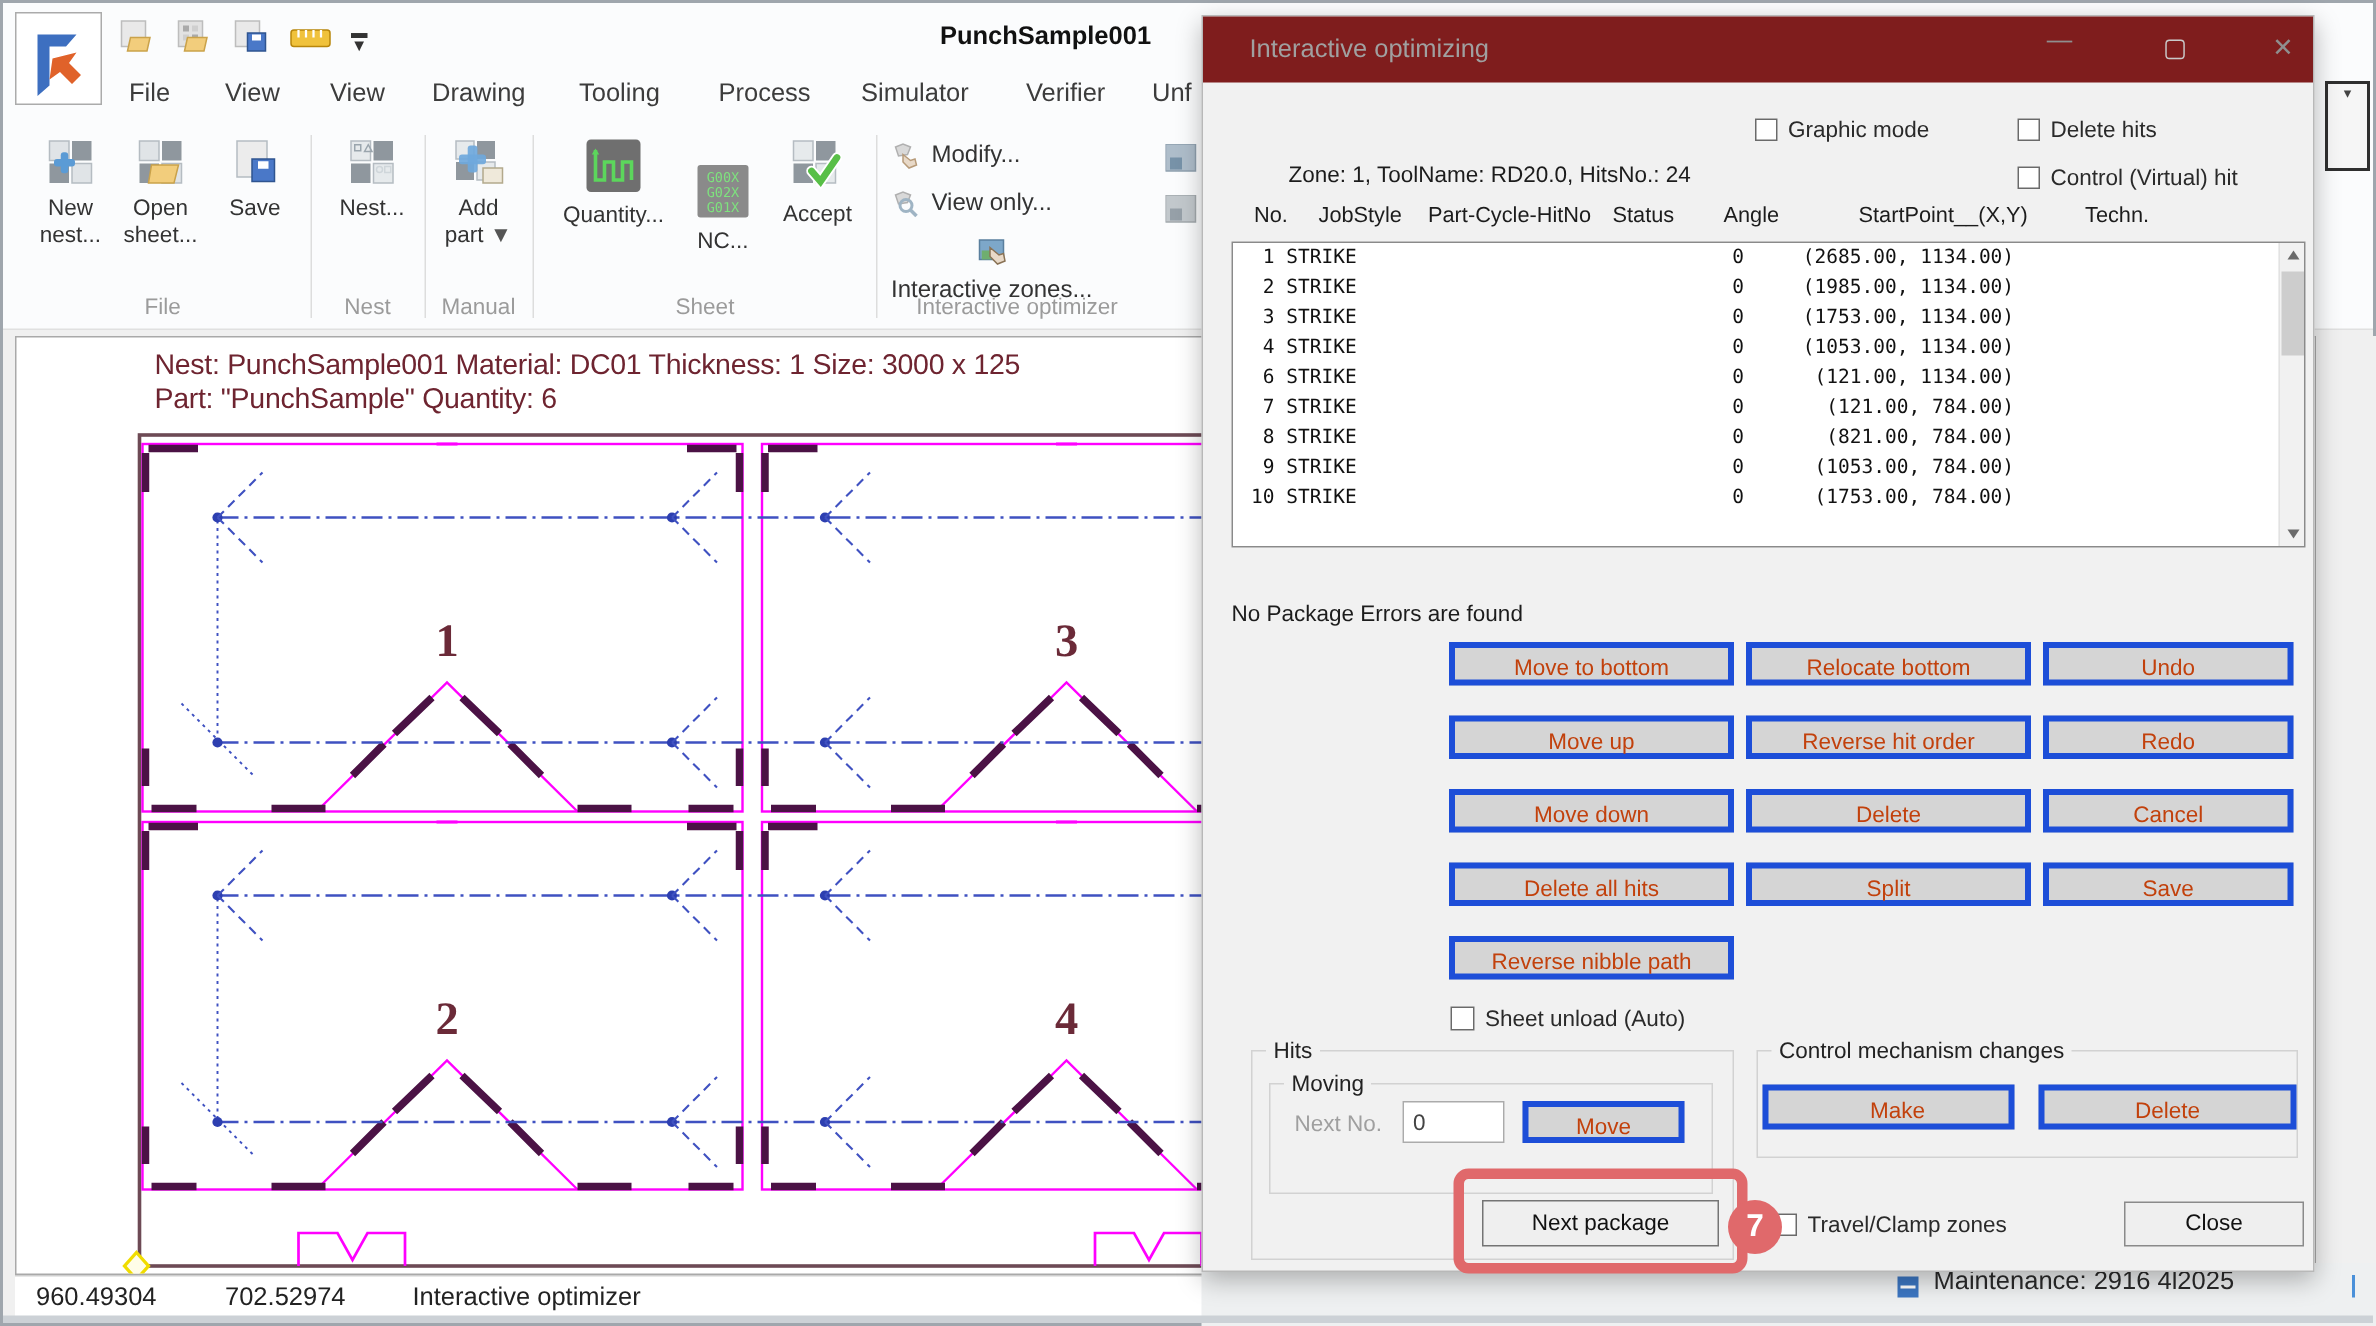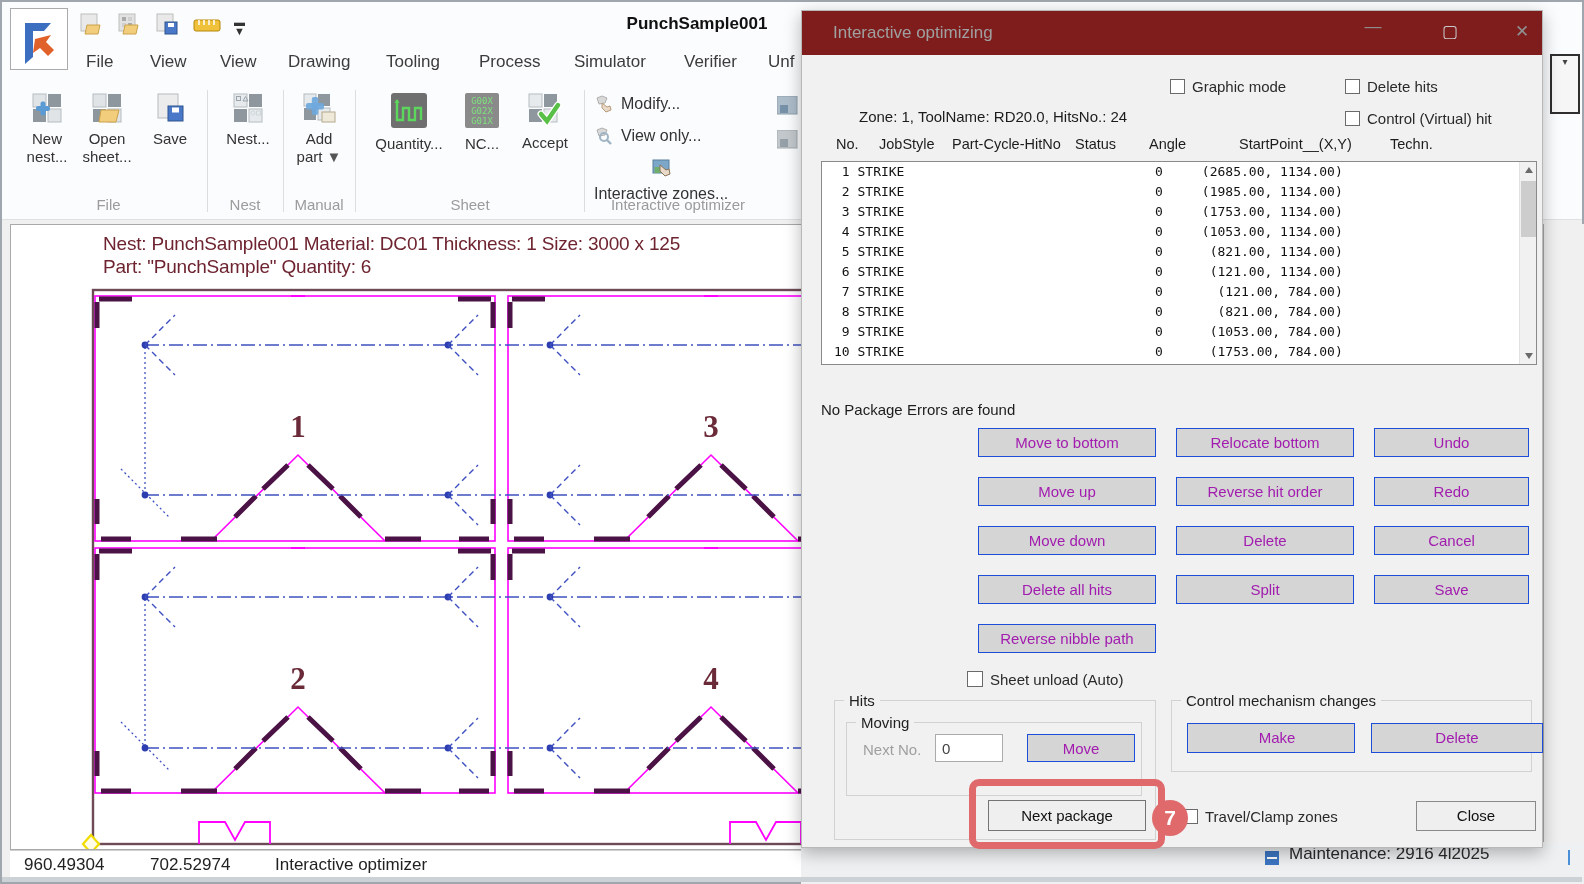--- a/index.html
+++ b/index.html
@@ -47,21 +47,21 @@
   .colhdr { position:absolute; top:125px; font-size:14.5px; color:#1c1c1c; white-space:nowrap; }
   .listbox { position:absolute; left:19px; top:150px; width:716px; height:204px; background:#fff; border:1px solid #8a8a8a; overflow:hidden; }
   .hit-row { position:relative; padding-left:12px; height:20px; line-height:20px;
              font-family:"DejaVu Sans Mono", monospace; font-size:13px; color:#111; white-space:pre; }
   .sbar { position:absolute; right:0; top:0; width:17px; height:100%; background:#f1f1f1; border-left:1px solid #e2e2e2; }
   .sbtn { position:absolute; left:0; width:17px; height:17px; }
   .sthumb { position:absolute; left:1px; top:19px; width:15px; height:56px; background:#cdcdcd; }
   .tri-up { width:0; height:0; border-left:4px solid transparent; border-right:4px solid transparent; border-bottom:6px solid #6a6a6a; margin:5px auto; }
   .tri-dn { width:0; height:0; border-left:4px solid transparent; border-right:4px solid transparent; border-top:6px solid #6a6a6a; margin:6px auto; }
   .btn { font-family:"Liberation Sans", sans-serif; font-size:15px; text-align:center; line-height:27px; }
-  .btn.off { background:#d5d5d5; border:1px solid #1d4ed8; color:#a21caf;margin-left:12px; }
+  .btn.off { background:#d5d5d5; border:4px solid #1d4ed8; color:#c2410c; }
   .btn.on  { background:#efefef; border:1px solid #747474; color:#111; }
   .agrid { position:absolute; left:164px; top:417px; display:grid;
            grid-template-columns:190px 190px 167px; grid-auto-rows:29px; column-gap:8px; row-gap:20px; }
   .grp { position:absolute; border:1px solid #d2d2d2; }
   .grp .glbl { position:absolute; top:-9px; left:9px; background:#f1f1f1; padding:0 5px; font-size:15px; color:#222; white-space:nowrap; }
   .graytxt { color:#9f9f9f; }
   .numinput { position:absolute; left:133px; top:723px; width:68px; height:28px; background:#fff; border:1px solid #ababab;
               font-size:15px; color:#444; padding:2px 6px; font-family:"Liberation Sans",sans-serif; }
 
   
@@ -187,21 +187,21 @@
     <div class="vsep" style="left:353px"></div>
 
     <div class="bigbtn" style="left:362px; width:90px;">
       <svg width="38" height="37">
         <rect x="1" y="1" width="36" height="35" rx="3" fill="#6f6f6f"></rect>
         <path d="M7 8 v20 h6 v-12 h6 v12 h6 v-12 h6 v12" fill="none" stroke="#5cd65c" stroke-width="2.4"></path>
         <path d="M4.5 11 l2.5 -4 2.5 4 z" fill="#5cd65c"></path>
       </svg>
       <div class="lbl">Quantity...</div>
     </div>
-    <div class="bigbtn" style="left:456px; width:48px;">
+    <div class="bigbtn" style="left:456px; width:48px;margin-top:17px;">
       <svg width="36" height="37">
         <rect x="1" y="1" width="34" height="35" rx="2" fill="#8a8a8a"></rect>
         <text x="18" y="12" text-anchor="middle" font-family="DejaVu Sans Mono, monospace" font-size="9" fill="#7ee27e">G00X</text>
         <text x="18" y="22" text-anchor="middle" font-family="DejaVu Sans Mono, monospace" font-size="9" fill="#7ee27e">G02X</text>
         <text x="18" y="32" text-anchor="middle" font-family="DejaVu Sans Mono, monospace" font-size="9" fill="#7ee27e">G01X</text>
       </svg>
       <div class="lbl">NC...</div>
     </div>
     <div class="bigbtn" style="left:512px; width:62px;">
       <svg width="36" height="36">
@@ -387,21 +387,20 @@
     <span class="colhdr" style="left:273px;">Status</span>
     <span class="colhdr" style="left:347px;">Angle</span>
     <span class="colhdr" style="left:437px;">StartPoint__(X,Y)</span>
     <span class="colhdr" style="left:588px;">Techn.</span>
 
     <div class="listbox">
       <div class="hit-row"> 1 STRIKE                                0     (2685.00, 1134.00)</div>
       <div class="hit-row"> 2 STRIKE                                0     (1985.00, 1134.00)</div>
       <div class="hit-row"> 3 STRIKE                                0     (1753.00, 1134.00)</div>
       <div class="hit-row"> 4 STRIKE                                0     (1053.00, 1134.00)</div>
-      <div class="hit-row"> 5 STRIKE                                0      (821.00, 1134.00)</div>
       <div class="hit-row"> 6 STRIKE                                0      (121.00, 1134.00)</div>
       <div class="hit-row"> 7 STRIKE                                0       (121.00, 784.00)</div>
       <div class="hit-row"> 8 STRIKE                                0       (821.00, 784.00)</div>
       <div class="hit-row"> 9 STRIKE                                0      (1053.00, 784.00)</div>
       <div class="hit-row">10 STRIKE                                0      (1753.00, 784.00)</div>
       <div class="sbar">
         <div class="sbtn" style="top:0">
             <div class="tri-up"></div>
           </div>
         <div class="sthumb"></div>

